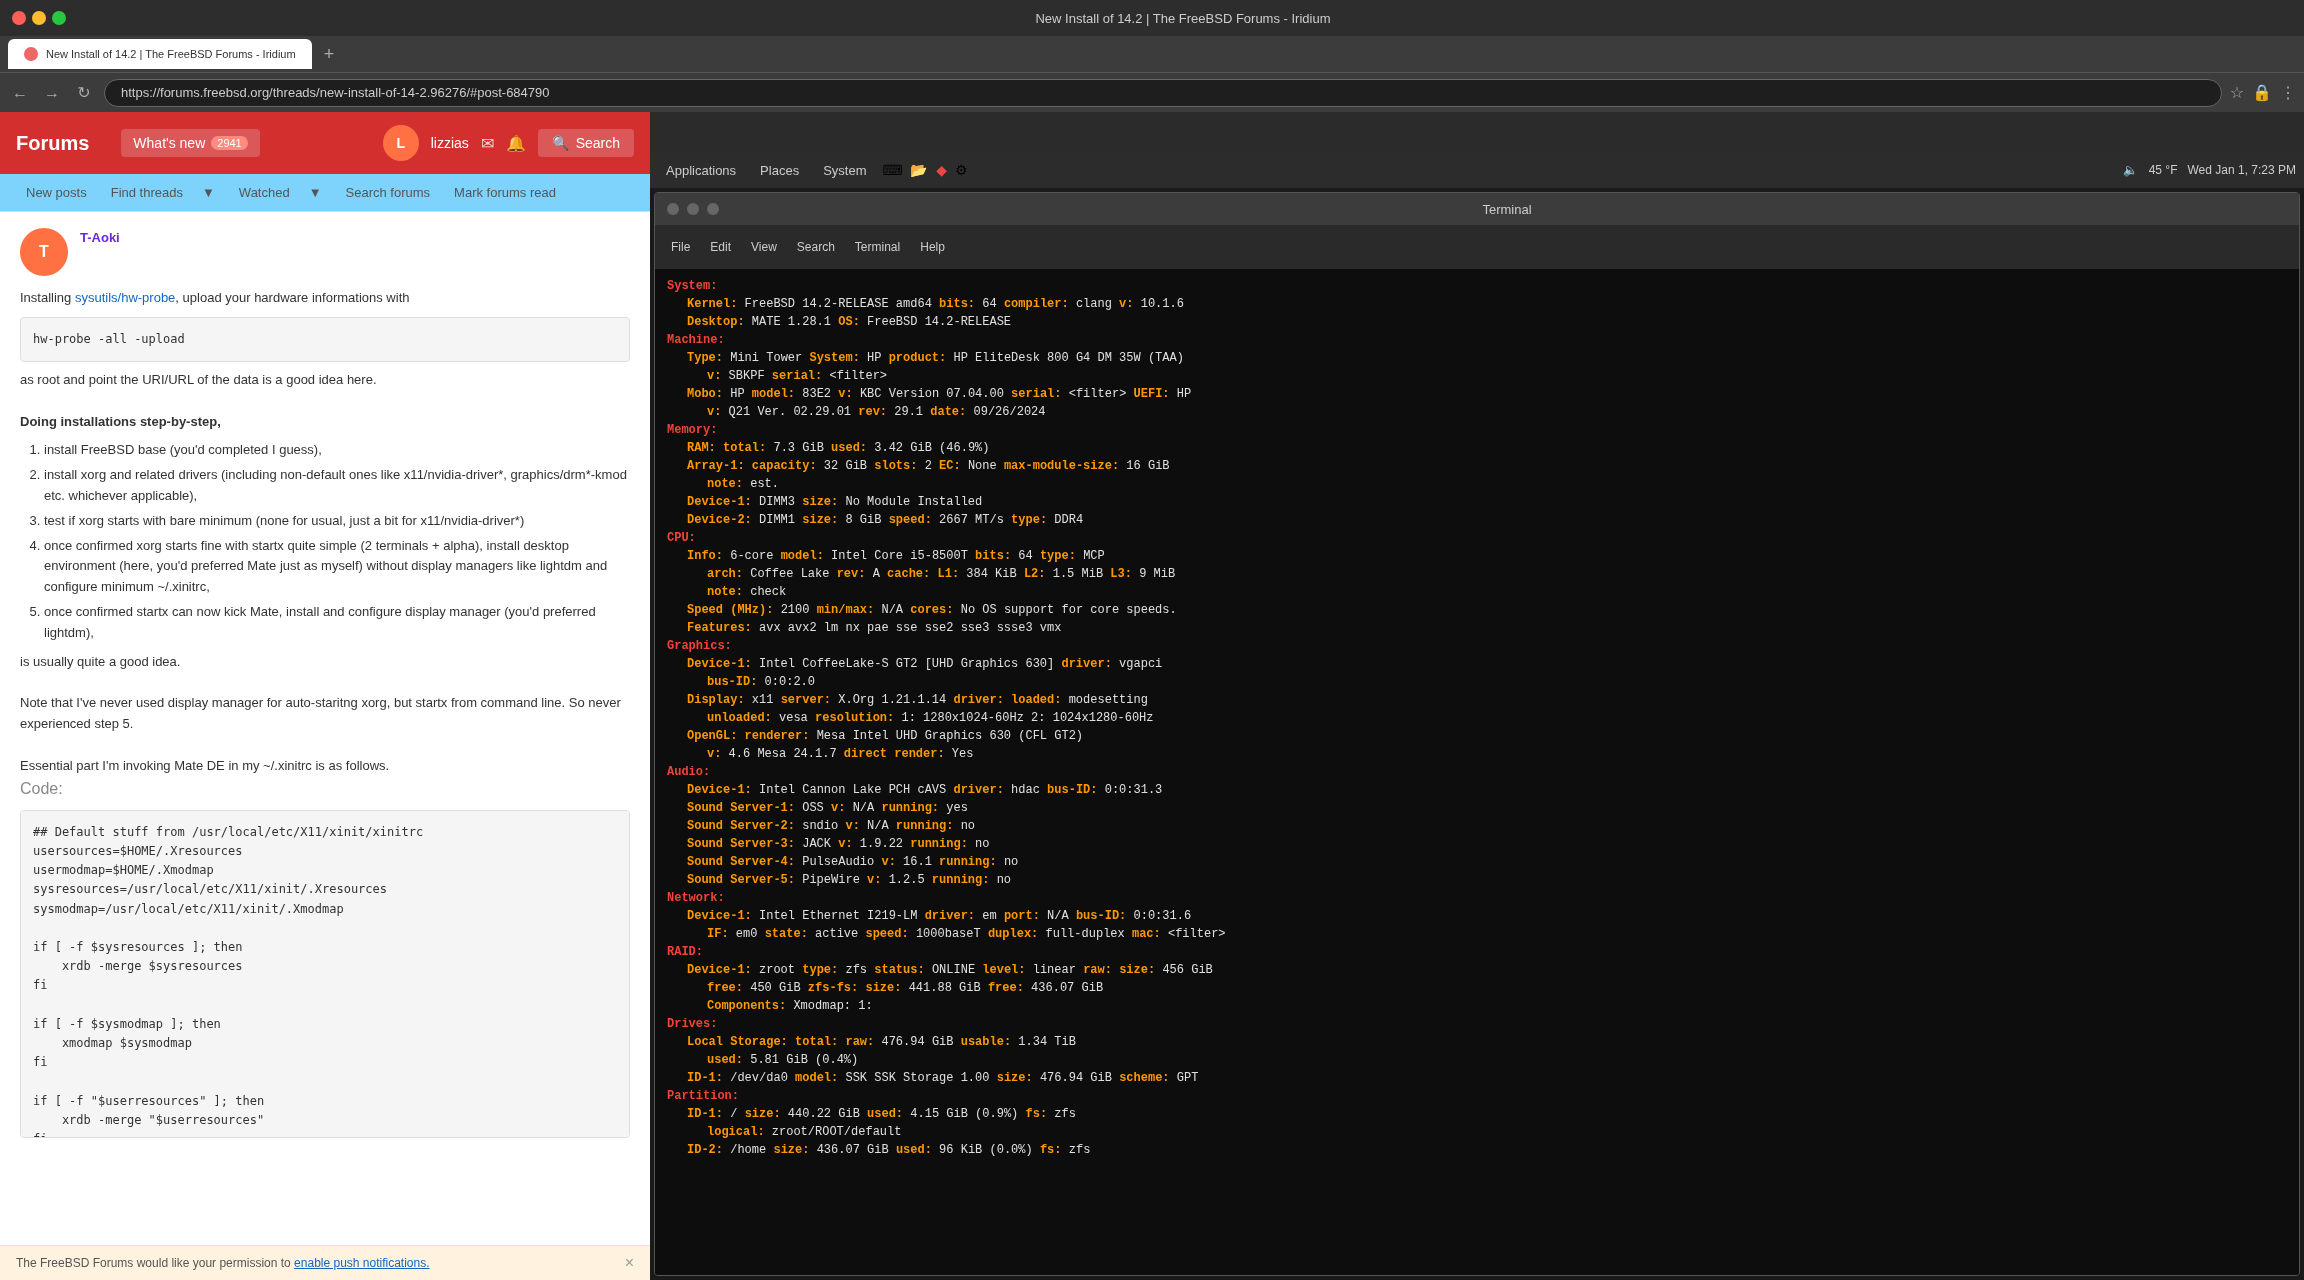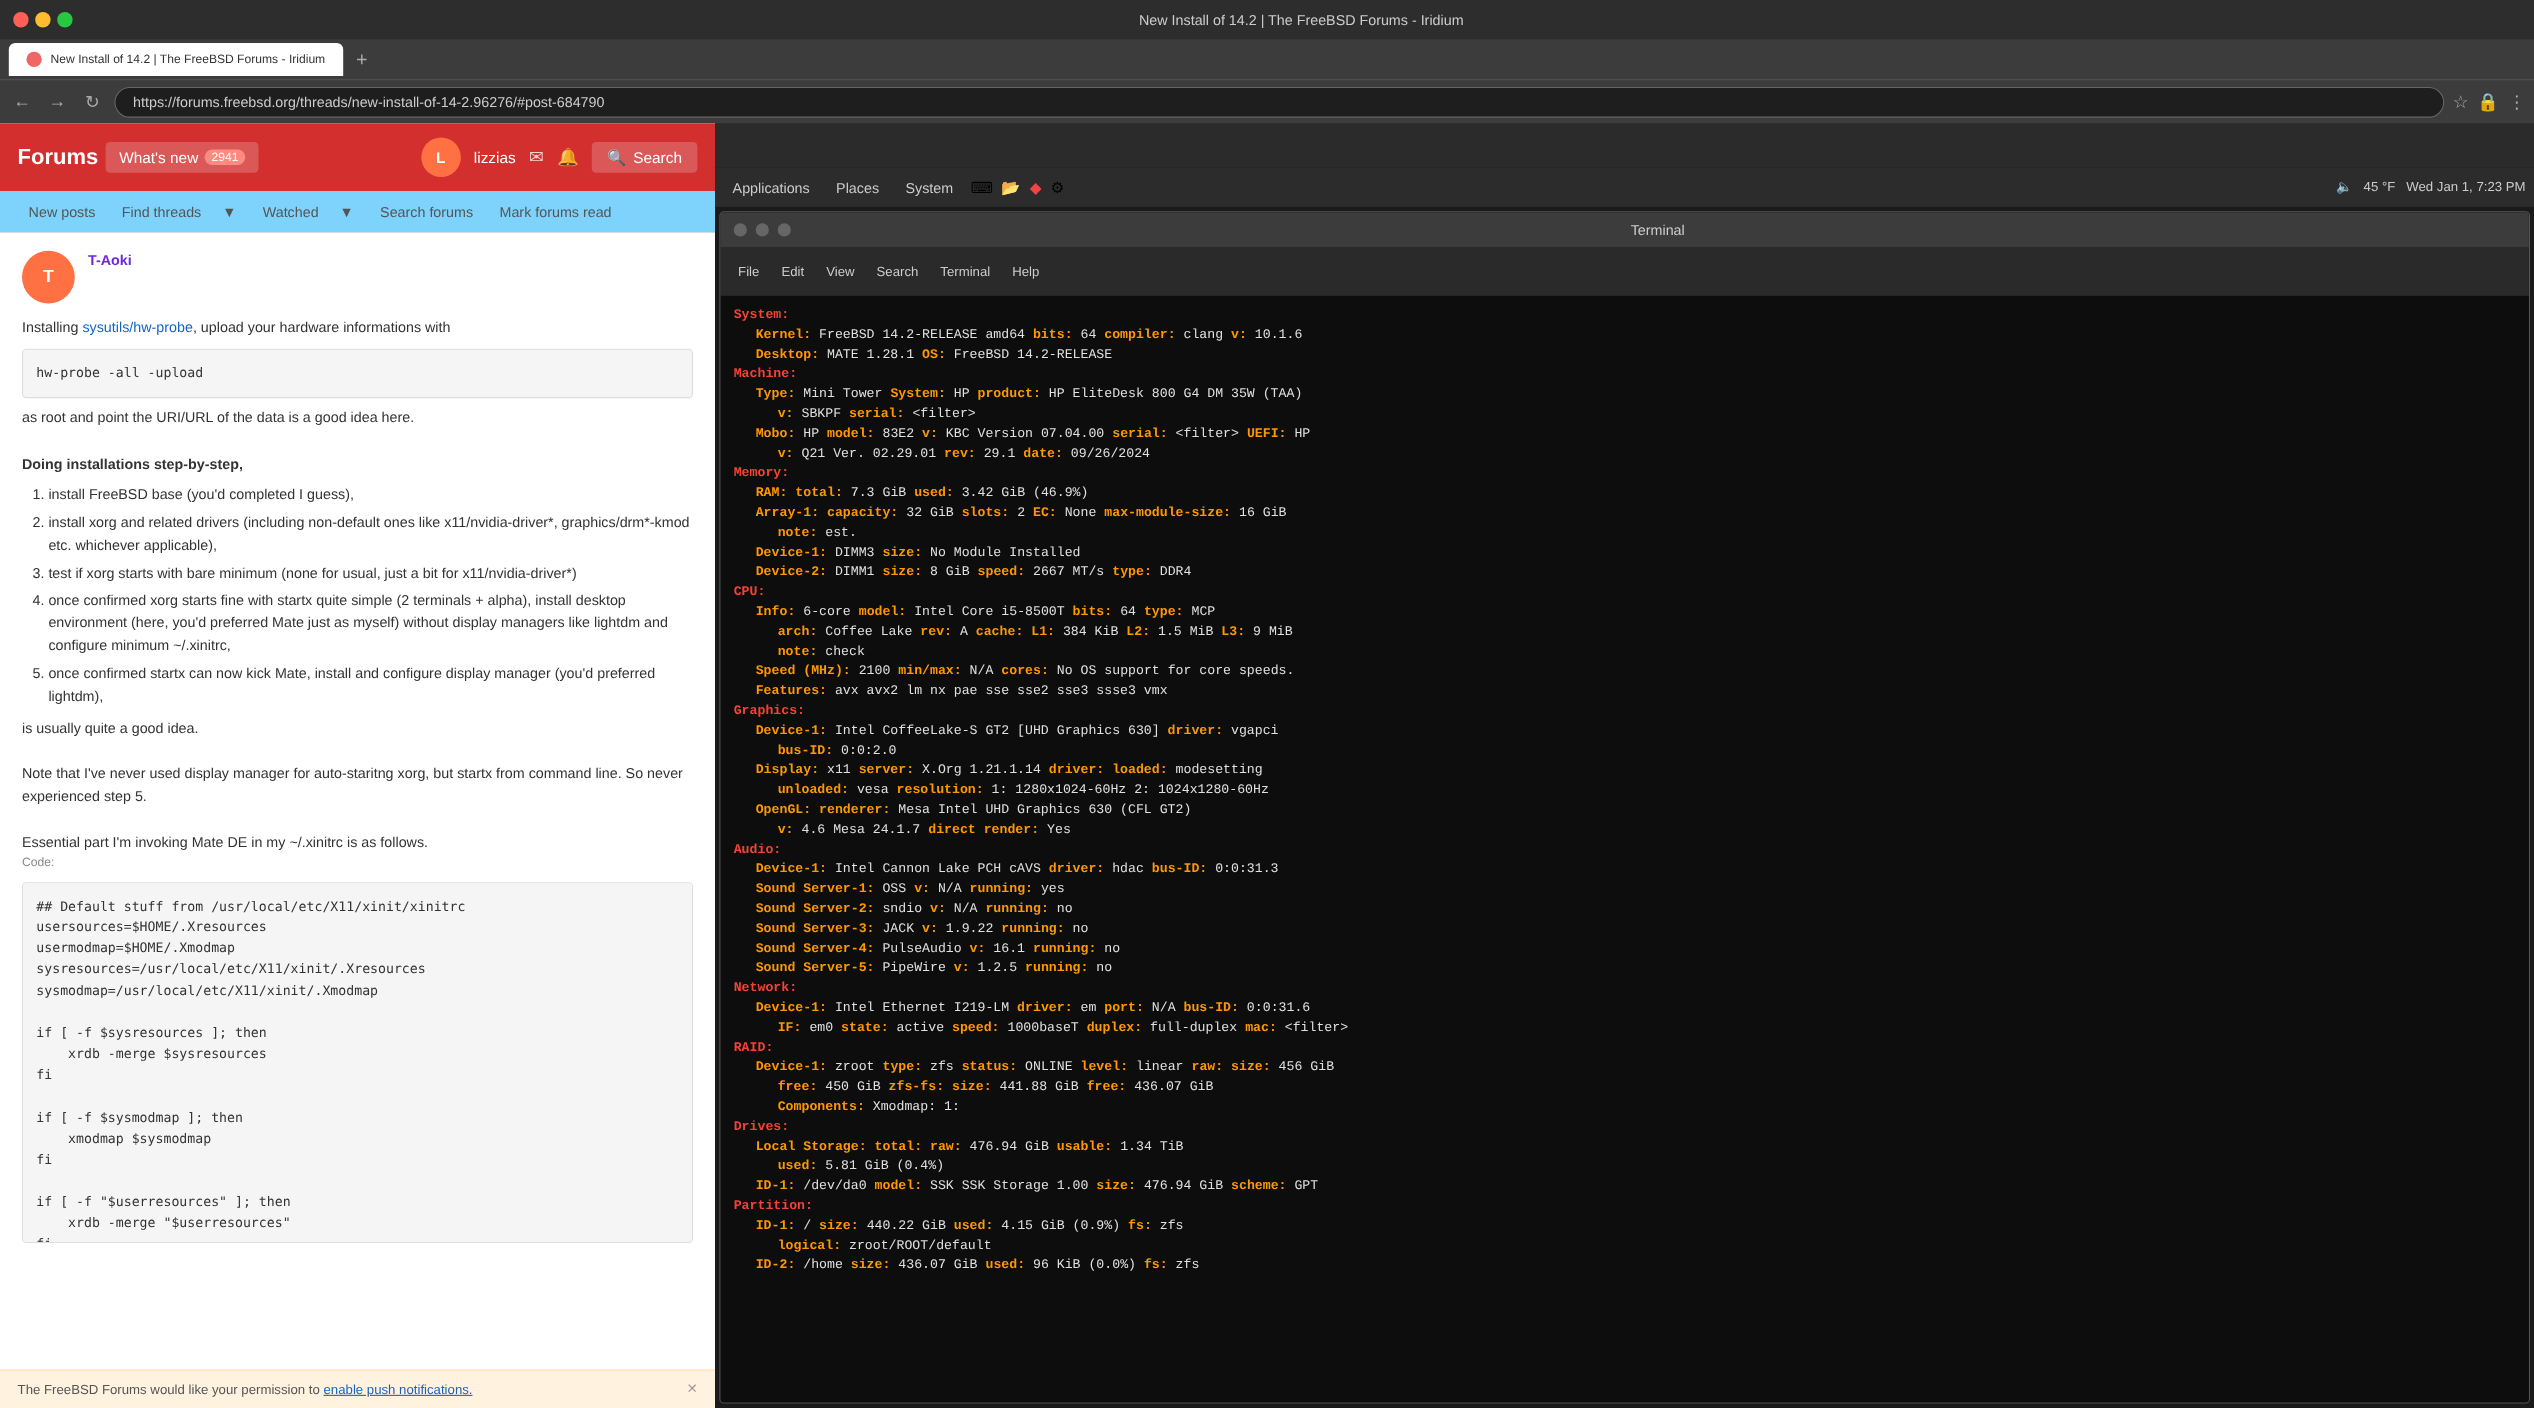--- a/index.html
+++ b/index.html
@@ -121,21 +121,21 @@
       flex-shrink: 0;
     }
 
     
     .forum-header {
       background: #d32f2f;
       display: flex;
       align-items: center;
       padding: 0 16px;
       height: 62px;
-      gap: 7px;
+      gap: 32px;
     }
     .forums-logo {
       color: white;
       font-size: 20px;
       font-weight: bold;
       cursor: pointer;
     }
     .whats-new-btn {
       background: rgba(255,255,255,0.2);
       color: white;
@@ -258,21 +258,21 @@
       border: 1px solid #ddd;
       border-radius: 4px;
       padding: 12px;
       font-family: monospace;
       font-size: 12px;
       color: #333;
       overflow-x: auto;
       margin: 8px 0;
     }
     .code-label {
-      font-size: 11px;
+      font-size: 16px;
       color: #888;
       margin-bottom: 6px;
     }
 
     
     .terminal-panel {
       flex: 1;
       display: flex;
       flex-direction: column;
       background: #1a1a1a;

